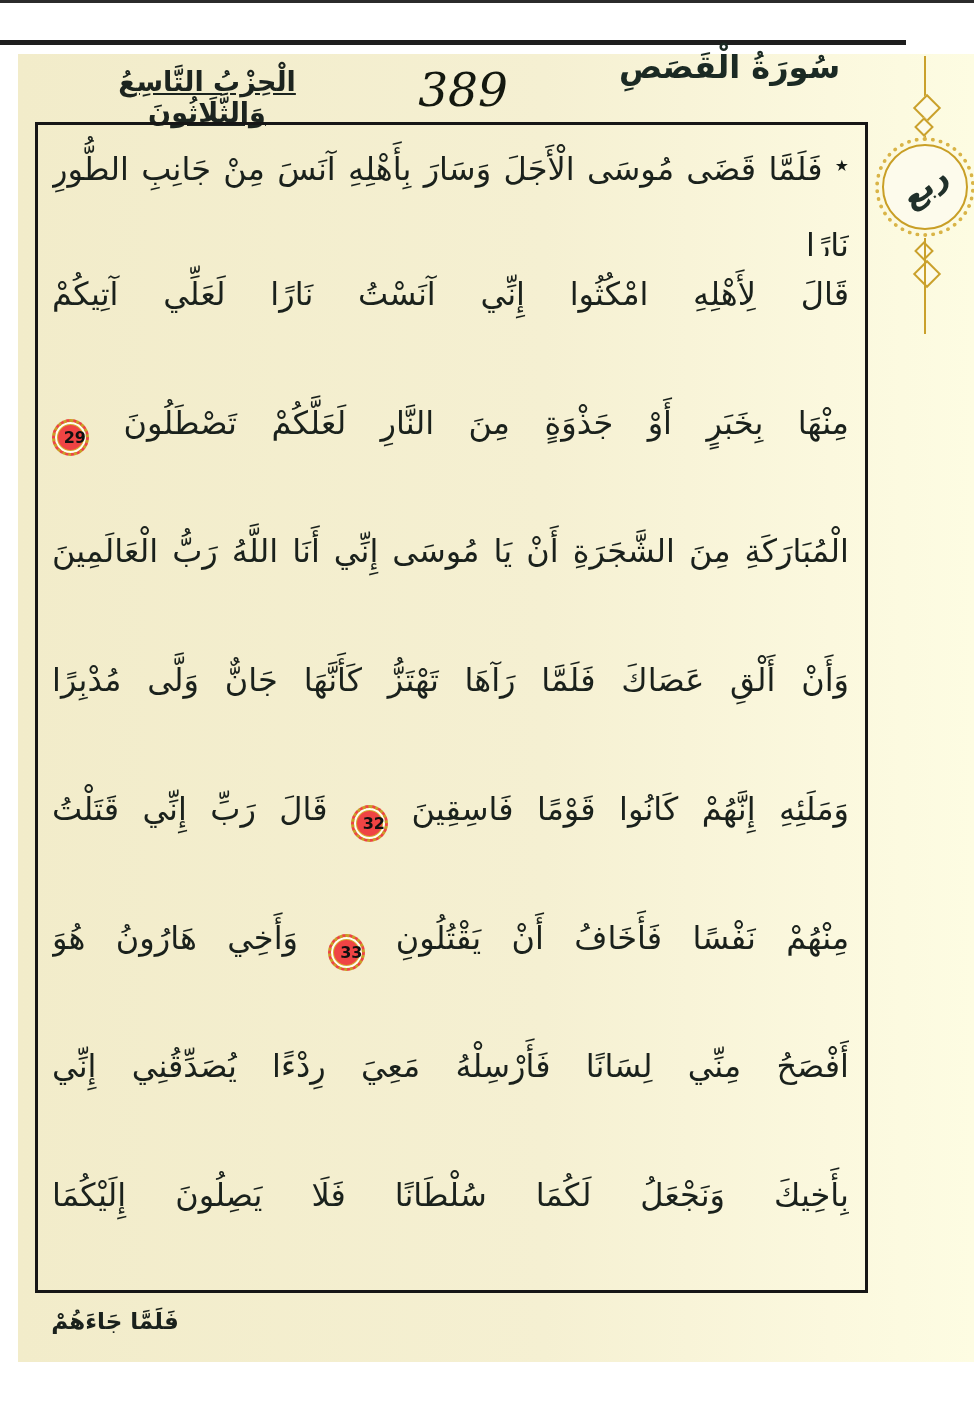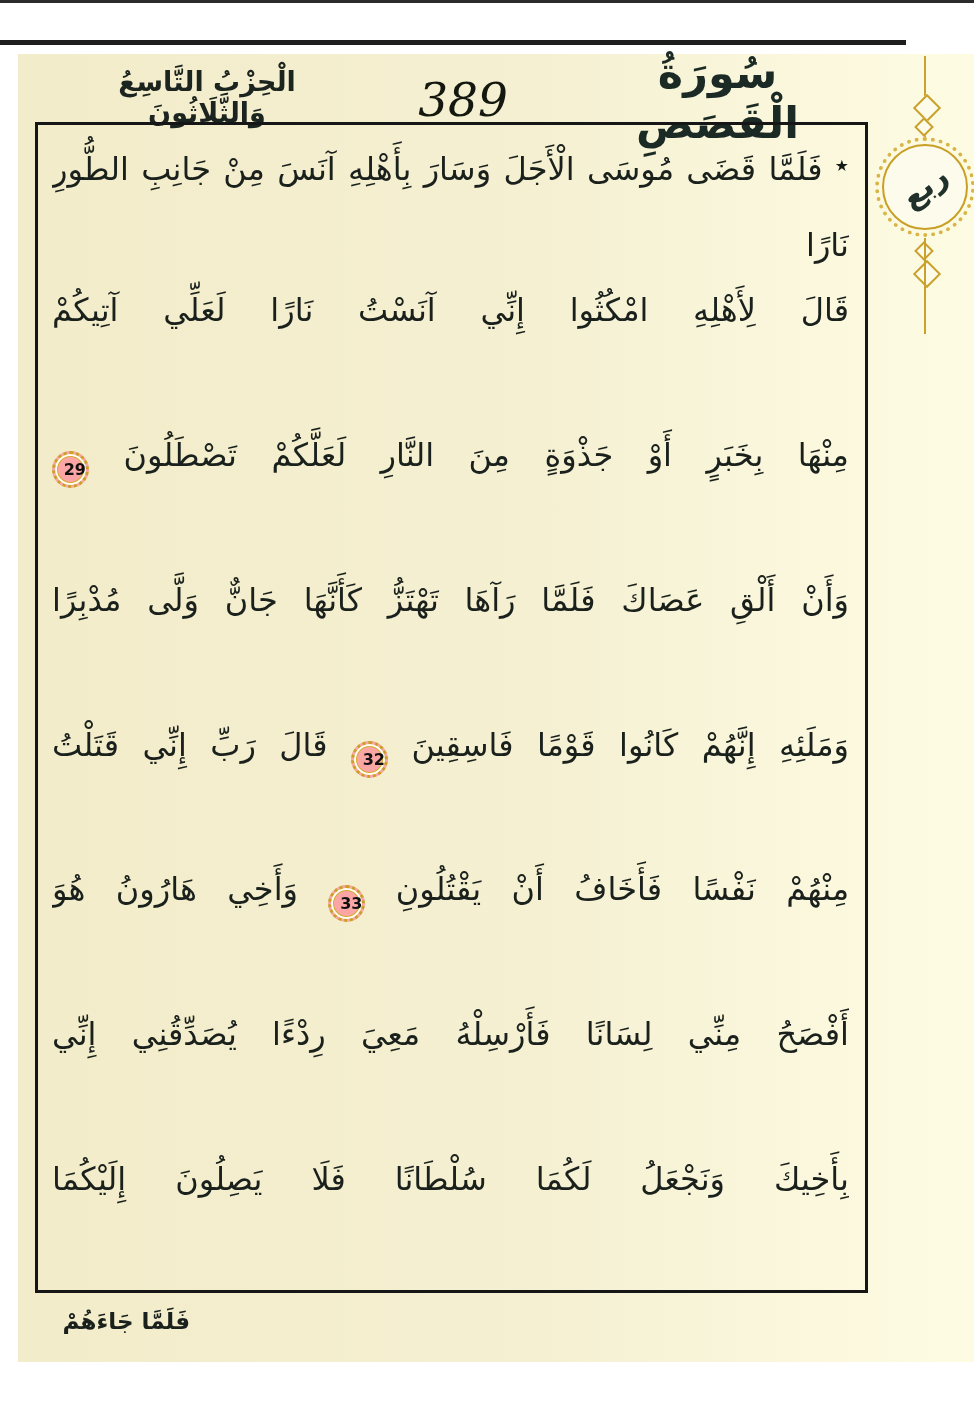--- a/index.html
+++ b/index.html
@@ -9,29 +9,29 @@
   }
   .scan-topline{position:absolute;left:0;top:0;width:974px;height:3px;background:#2b2b2b;}
   .scan-edge{position:absolute;left:0;top:40px;width:906px;height:5px;background:#1e1e1e;}
   .paper{
     position:absolute;left:18px;top:54px;width:956px;height:1308px;
     background:linear-gradient(90deg,#f2ecca 0%,#f5f0d2 55%,#fbf8de 85%,#fdfce2 100%);
   }
   
   .hizb-label{
     position:absolute;left:72px;top:66px;width:270px;
-    direction:rtl;text-align:center;font-size:27px;font-weight:bold;color:#1c241f;
+    direction:rtl;text-align:center;font-size:27px;font-weight:bold;color:#1c241f;text-decoration:underline;
   }
   .page-number{
     position:absolute;left:408px;top:62px;width:110px;text-align:center;
-    font-family:"DejaVu Serif",serif;font-style:italic;font-size:47px;color:#14180f;margin-top:10px;
+    font-family:"DejaVu Serif",serif;font-style:italic;font-size:47px;color:#14180f;
   }
   .surah-title{
-    position:absolute;left:580px;top:48px;width:275px;
-    direction:rtl;text-align:center;font-size:43px;font-weight:bold;color:#1b2a24;
+    position:absolute;left:592px;top:48px;width:275px;
+    direction:rtl;text-align:center;font-size:32px;font-weight:bold;color:#1b2a24;
   }
   
   .orn-stem-top{position:absolute;left:924px;top:56px;width:2px;height:82px;background:#caa12c;}
   .orn-stem-bot{position:absolute;left:924px;top:238px;width:2px;height:96px;background:#caa12c;}
   .orn-diamond{
     position:absolute;width:16px;height:16px;border:2px solid #caa12c;background:#fdfbe9;
     transform:rotate(45deg);
   }
   .d1{left:917px;top:98px;} .d2{left:917px;top:120px;width:10px;height:10px;}
   .d3{left:917px;top:244px;width:10px;height:10px;} .d4{left:917px;top:264px;}
@@ -55,28 +55,28 @@
   }
   .line{
     flex:1;direction:rtl;unicode-bidi:embed;
     text-align:justify;text-align-last:justify;
     font-size:32px;color:#1a211c;font-weight:500;
     display:block;line-height:76px;white-space:normal;overflow:hidden;
   }
   .hizb-star{font-size:26px;color:#141a16;vertical-align:6px;}
   .ayah-marker{
     display:inline-block;width:37px;height:37px;box-sizing:border-box;
-    border:3px dotted #c99f26;border-radius:50%;background:#fca5a5;
+    border:3px dotted #c99f26;border-radius:50%;background:#ef4444;
     box-shadow:inset 0 0 0 2px #fffef2, inset 0 0 0 3px #d6ab31;
     color:#101010;font-size:16px;font-weight:bold;line-height:31px;
     vertical-align:-9px;
   }
   .catchword{
     position:absolute;left:40px;top:1308px;width:150px;
-    direction:rtl;text-align:right;font-size:23px;font-weight:bold;color:#1a211c;
+    direction:rtl;text-align:center;font-size:23px;font-weight:bold;color:#1a211c;
   }
 </style>
 </head>
 <body>
 
 <div class="canvas">
   <div class="scan-topline"></div>
   <div class="scan-edge"></div>
   <div class="paper"></div>
 
@@ -92,20 +92,21 @@
   </div>
   <div class="orn-diamond d3"></div>
   <div class="orn-diamond d4"></div>
   <div class="orn-stem-bot"></div>
 
   <div class="frame">
     <div class="lines" id="lines">
         <div class="line"><span class="hizb-star">٭</span> <span class="txt">فَلَمَّا قَضَى مُوسَى الْأَجَلَ وَسَارَ بِأَهْلِهِ آنَسَ مِنْ جَانِبِ الطُّورِ نَارًا</span></div>
         <div class="line"><span class="txt">قَالَ لِأَهْلِهِ امْكُثُوا إِنِّي آنَسْتُ نَارًا لَعَلِّي آتِيكُمْ</span></div>
         <div class="line"><span class="txt">مِنْهَا بِخَبَرٍ أَوْ جَذْوَةٍ مِنَ النَّارِ لَعَلَّكُمْ تَصْطَلُونَ</span> <span class="ayah-marker">29</span></div>
+        <div class="line"><span class="txt">الْمُبَارَكَةِ مِنَ الشَّجَرَةِ أَنْ يَا مُوسَى إِنِّي أَنَا اللَّهُ رَبُّ الْعَالَمِينَ</span> </div>
         <div class="line"><span class="txt">وَأَنْ أَلْقِ عَصَاكَ فَلَمَّا رَآهَا تَهْتَزُّ كَأَنَّهَا جَانٌّ وَلَّى مُدْبِرًا</span></div>
         <div class="line"><span class="txt">وَمَلَئِهِ إِنَّهُمْ كَانُوا قَوْمًا فَاسِقِينَ</span> <span class="ayah-marker">32</span> <span class="txt">قَالَ رَبِّ إِنِّي قَتَلْتُ</span></div>
         <div class="line"><span class="txt">مِنْهُمْ نَفْسًا فَأَخَافُ أَنْ يَقْتُلُونِ</span> <span class="ayah-marker">33</span> <span class="txt">وَأَخِي هَارُونُ هُوَ</span></div>
         <div class="line"><span class="txt">أَفْصَحُ مِنِّي لِسَانًا فَأَرْسِلْهُ مَعِيَ رِدْءًا يُصَدِّقُنِي إِنِّي</span></div>
         <div class="line"><span class="txt">بِأَخِيكَ وَنَجْعَلُ لَكُمَا سُلْطَانًا فَلَا يَصِلُونَ إِلَيْكُمَا</span></div>
       </div>
   </div>
 
   <div class="catchword">فَلَمَّا جَاءَهُمْ</div>
 </div>

